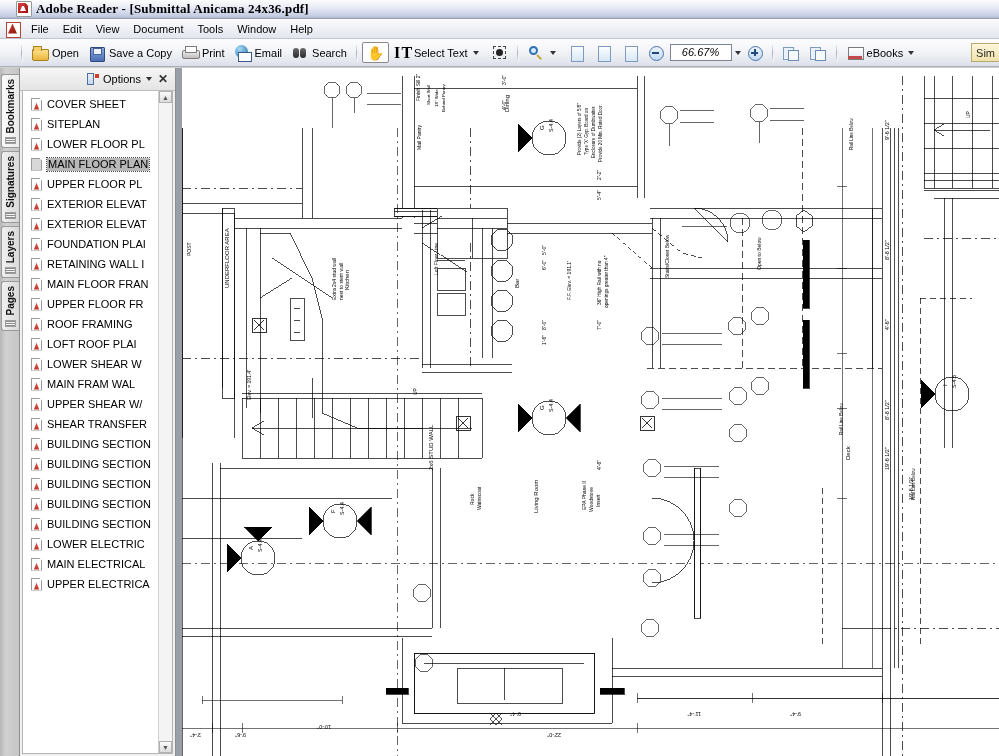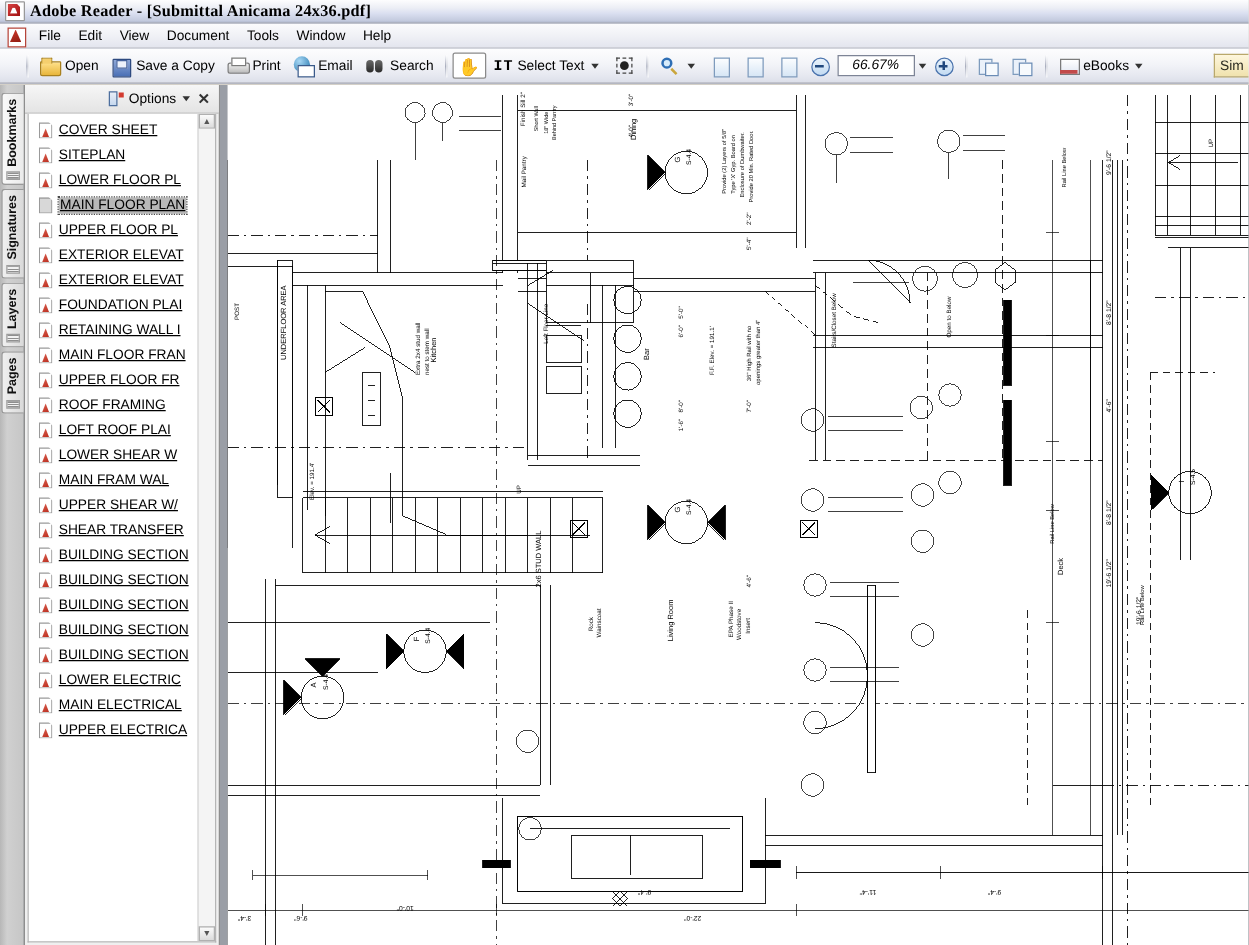--- a/index.html
+++ b/index.html
@@ -11,21 +11,21 @@
     background:#d4d0c8;
     -webkit-font-smoothing:none;
   }
   #app{position:relative;width:999px;height:756px;overflow:hidden;}
 
   
   .titlebar{
     height:18px;
     background:linear-gradient(to bottom,#0A246A 0%,#2A5BC8 8%,#4A7FE0 40%,#3C70D8 55%,#1E4CA8 92%,#17408F 100%);
     display:flex;align-items:center;
-    padding:0 2px;
+    padding:0 14px;
     color:#fff;
   }
   .titlebar.v2{
     background:linear-gradient(to bottom,#fdfdfe 0%,#eceef5 35%,#dadff0 60%,#c3cade 92%,#aeb6cc 100%);
     color:#000;
     border-bottom:1px solid #9aa2b8;
   }
   .title-icon{
     width:14px;height:14px;margin:0 4px 0 2px;
     background:#fff;border:1px solid #999;
@@ -106,21 +106,21 @@
   .ico-open:after{content:"";position:absolute;left:1px;top:1px;width:7px;height:4px;background:#f5cf6e;border:1px solid #a9811f;border-bottom:none;border-radius:1px 1px 0 0;}
   .ico-save:before{content:"";position:absolute;left:1px;top:2px;width:13px;height:13px;background:linear-gradient(to bottom,#8fa8d8,#4a6fb5);border:1px solid #2e4a80;border-radius:1px;}
   .ico-save:after{content:"";position:absolute;left:4px;top:3px;width:7px;height:5px;background:#eef2fb;border:1px solid #46639d;}
   .ico-print:before{content:"";position:absolute;left:0;top:5px;width:16px;height:7px;background:linear-gradient(to bottom,#f2f2f2,#bdbdbd);border:1px solid #7b7b7b;border-radius:2px;}
   .ico-print:after{content:"";position:absolute;left:3px;top:1px;width:10px;height:5px;background:#fff;border:1px solid #7b7b7b;}
   .ico-email:before{content:"";position:absolute;left:0;top:0;width:13px;height:13px;border-radius:50%;background:radial-gradient(circle at 35% 30%,#a8d8f5,#1a6fa8);}
   .ico-email:after{content:"";position:absolute;left:3px;top:7px;width:12px;height:8px;background:#fff;border:1px solid #3a5a8a;}
   .ico-search:before{content:"";position:absolute;left:1px;top:3px;width:6px;height:10px;background:linear-gradient(to bottom,#6a6a6a,#2a2a2a);border-radius:3px;}
   .ico-search:after{content:"";position:absolute;left:8px;top:3px;width:6px;height:10px;background:linear-gradient(to bottom,#6a6a6a,#2a2a2a);border-radius:3px;}
   .ico-hand{font-size:14px;line-height:16px;text-align:center;}
-  .ico-selecttext{font-family:Liberation Mono, monospace;font-weight:bold;font-size:12px;line-height:16px;text-align:center;}
+  .ico-selecttext{font-family:Liberation Serif, serif;font-weight:bold;font-size:16px;line-height:16px;text-align:center;}
   .ico-snap:before{content:"";position:absolute;left:2px;top:1px;width:13px;height:13px;border:1px dashed #444;box-sizing:border-box;}
   .ico-snap:after{content:"";position:absolute;left:5px;top:4px;width:7px;height:7px;background:#222;border-radius:50%;}
   .ico-zoom:before{content:"";position:absolute;left:1px;top:1px;width:9px;height:9px;border:2px solid #2f6fb5;border-radius:50%;background:#d8ecfb;box-sizing:border-box;}
   .ico-zoom:after{content:"";position:absolute;left:9px;top:9px;width:6px;height:2px;background:#caa63c;transform:rotate(45deg);transform-origin:left center;}
   .ico-page{position:relative;}
   .ico-page:before{content:"";position:absolute;left:3px;top:1px;width:11px;height:14px;background:linear-gradient(to bottom,#fbfdff,#d7e6f5);border:1px solid #7e9bbd;}
   .ico-minus,.ico-plus{border:1px solid #4a73ad;border-radius:50%;width:13px;height:13px;background:linear-gradient(to bottom,#eaf3fc,#c3dbf2);margin-top:1px;}
   .ico-minus:before{content:"";position:absolute;left:2px;top:5px;width:7px;height:2px;background:#20487e;}
   .ico-plus:before{content:"";position:absolute;left:2px;top:5px;width:7px;height:2px;background:#20487e;}
   .ico-plus:after{content:"";position:absolute;left:5px;top:2px;width:2px;height:7px;background:#20487e;}
@@ -211,21 +211,20 @@
     background:#fff;border:1px solid #b5b5b5;border-top:none;
     margin:0 2px 2px 2px;
   }
   .bm-list{
     flex:1;overflow:hidden;padding:3px 0 0 6px;
   }
   .bm-item{
     display:flex;align-items:center;gap:4px;
     height:20px;white-space:nowrap;cursor:default;
     padding-left:2px;
-    text-decoration:underline;
   }
   .bm-item.selected .bm-text{
     background:#b8b8b8;color:#000;outline:1px dotted #4a4a4a;
     padding:0 1px;
   }
   .pdf-ico{width:12px;height:13px;position:relative;flex:none;}
   .pdf-ico:before{
     content:"";position:absolute;left:0;top:0;width:11px;height:13px;
     background:#fff;border:1px solid #9a9a9a;box-sizing:border-box;
     clip-path:polygon(0 0,72% 0,100% 24%,100% 100%,0 100%);

